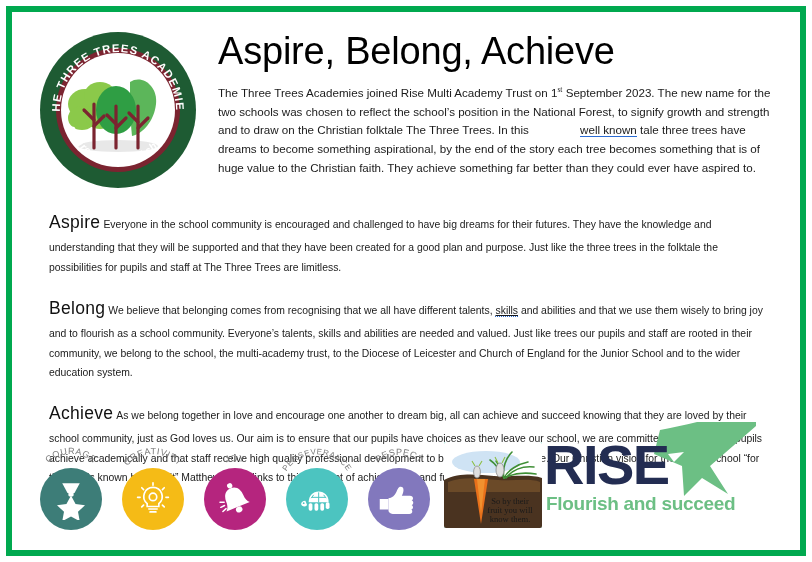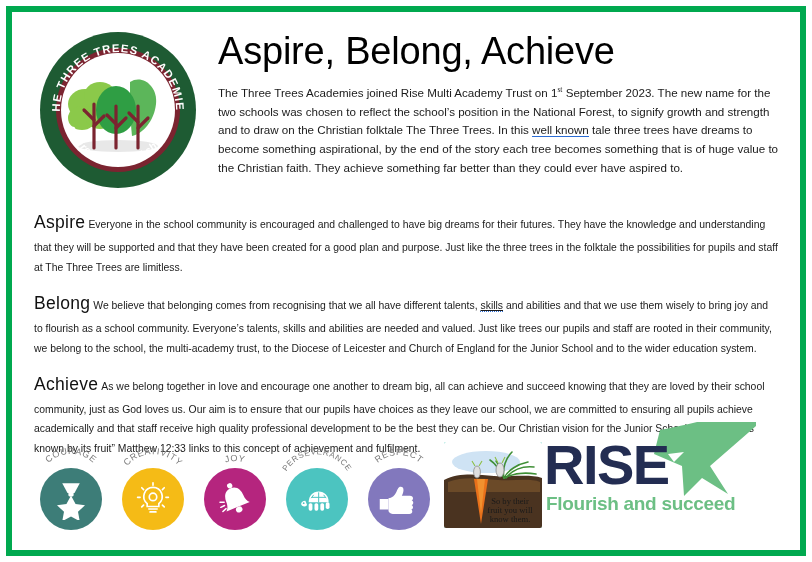--- a/index.html
+++ b/index.html
@@ -59,33 +59,34 @@
   p.intro{
     margin:0 2px 0 2px;
     font-size:11.6px;
     line-height:1.62;
     color:#1a1a1a;
     text-align:left;
   }
   .spell-blue{
     border-bottom:1.5px solid #2b6cd4;
     padding-bottom:0px;
+    margin-left:48px;
   }
   sup{font-size:0.65em;vertical-align:super;font-family:Liberation Serif, serif;}
 
   
   .sections{
     margin-top:16px;
     padding:0 4px;
   }
   .section{
     margin-bottom:10px;
   }
   .section p{
-    margin:0;
+    margin:15px;
     font-size:10.4px;
     line-height:1.85;
     color:#1a1a1a;
     font-family:"Liberation Sans", sans-serif;
   }
   .section .word{
     font-size:17.5px;
     font-weight:400;
     color:#111111;
     letter-spacing:0.3px;

